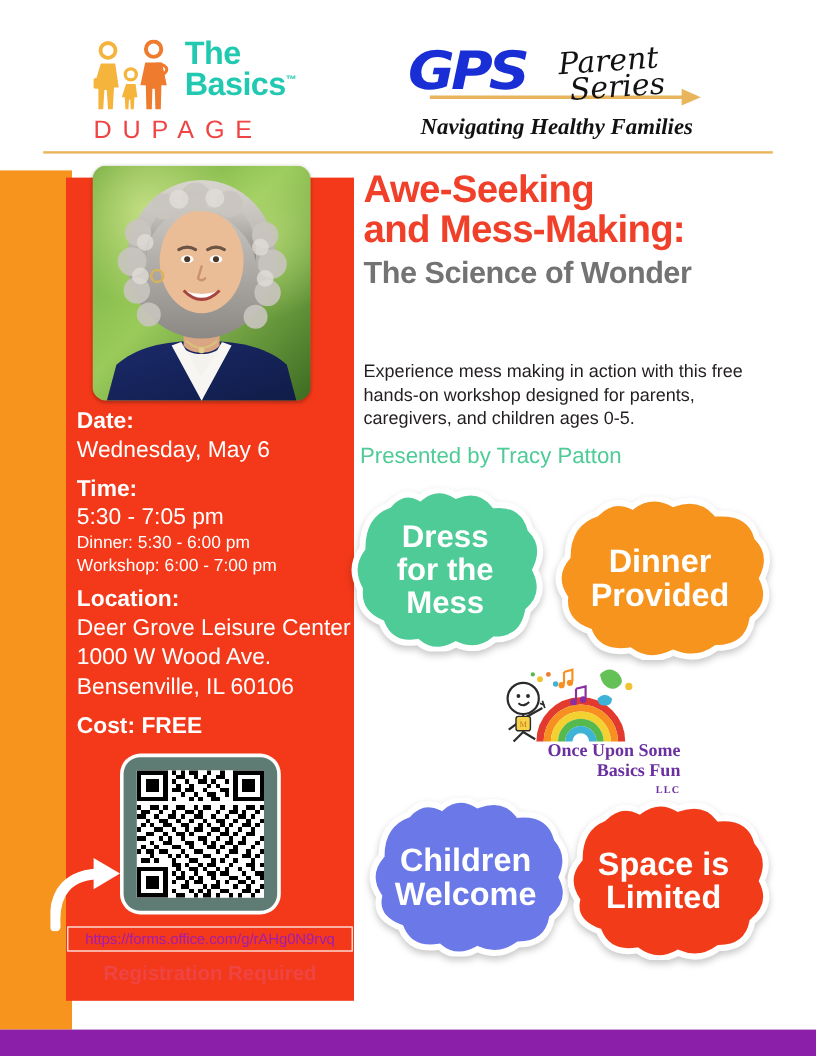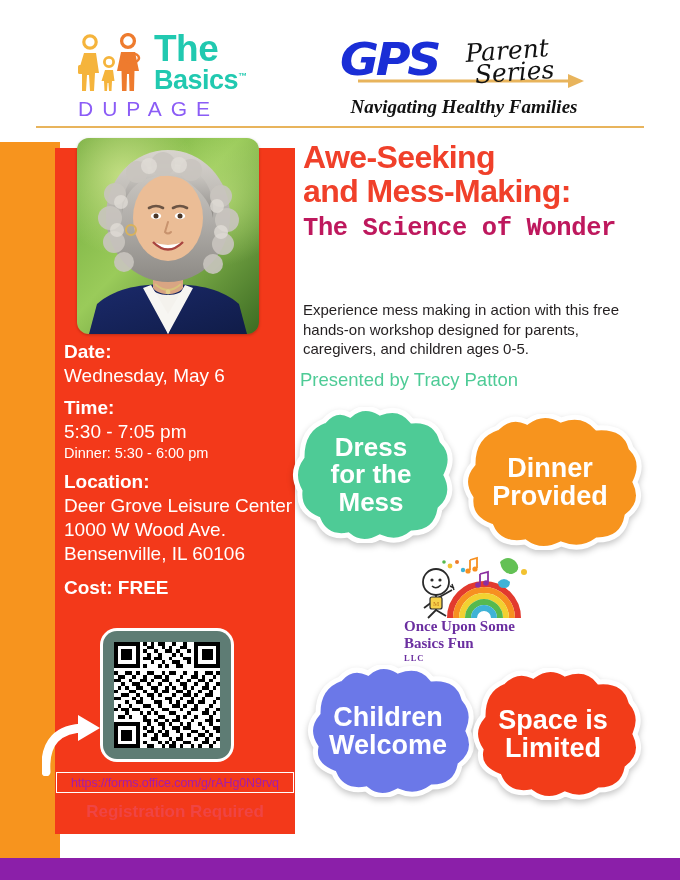--- a/index.html
+++ b/index.html
@@ -17,31 +17,31 @@
     overflow: hidden;
   }
 
   
   .header { position: absolute; top: 0; left: 0; width: 680px; height: 128px; }
 
   .basics-logo { position: absolute; left: 76px; top: 33px; width: 215px; height: 88px; }
   .basics-figs { position: absolute; left: 0; top: 0; width: 72px; height: 62px; }
   .basics-words { position: absolute; left: 78px; top: -2px; }
   .basics-the {
-    font-size: 37px; font-weight: bold; color: #21C9B0;
+    font-size: 27px; font-weight: bold; color: #21C9B0;
     line-height: 0.98; letter-spacing: -0.5px;
   }
   .basics-basics {
     font-size: 27px; font-weight: bold; color: #21C9B0;
     line-height: 1.0; letter-spacing: -0.5px; position: relative;
   }
   .basics-tm { font-size: 9px; vertical-align: super; }
   .basics-dupage {
     position: absolute; left: 2px; top: 64px;
-    font-size: 21px; color: #8b5cf6; letter-spacing: 9px;
+    font-size: 21px; color: #ef4444; letter-spacing: 9px;
     font-weight: 400;
   }
 
   .gps-logo { position: absolute; left: 340px; top: 34px; width: 248px; height: 84px; }
   .gps-word {
     position: absolute; left: 0; top: 0;
     font-size: 44px; font-weight: bold; font-style: italic;
     color: #1A2ED6; letter-spacing: -3px;
     font-family: "DejaVu Sans", sans-serif;
     transform: scaleX(1.08); transform-origin: left top;
@@ -116,22 +116,22 @@
     font-size: 17px; font-weight: bold;
   }
 
   
   .title-block { position: absolute; left: 303px; top: 141px; width: 360px; }
   .t1 {
     color: #F0402A; font-weight: bold; font-size: 32px;
     line-height: 1.06; letter-spacing: -0.6px;
   }
   .t2 {
-    color: #be185d; font-weight: bold; font-size: 25.5px;
-    line-height: 1.07; letter-spacing: -0.4px; margin-top: 6px; font-family: Liberation Mono, monospace;
+    color: #737373; font-weight: bold; font-size: 25.5px;
+    line-height: 1.07; letter-spacing: -0.4px; margin-top: 6px;
   }
   .body-copy {
     position: absolute; left: 303px; top: 300px; width: 352px;
     font-size: 15px; line-height: 1.3; color: #231f20;
   }
   .presenter {
     position: absolute; left: 300px; top: 369px;
     font-size: 18.5px; font-weight: normal; color: #4ECB96;
   }
 
@@ -151,22 +151,22 @@
 
   .blob-dress  { left: 288px; top: 407px; width: 166px; height: 136px; font-size: 26px; }
   .blob-dinner { left: 455px; top: 414px; width: 190px; height: 136px; font-size: 27px; }
   .blob-child  { left: 300px; top: 665px; width: 176px; height: 132px; font-size: 27px; }
   .blob-space  { left: 463px; top: 668px; width: 180px; height: 132px; font-size: 27px; }
 
   
   .messy { position: absolute; left: 404px; top: 556px; width: 150px; height: 108px; }
   .messy-art { position: absolute; left: 0; top: 0; width: 150px; height: 66px; }
   .messy-txt {
-    position: absolute; left: 0; top: 62px; width: 150px;
-    text-align: left; color: #6B2FA0;
+    position: absolute; left: 13px; top: 62px; width: 150px;
+    text-align: right; color: #6B2FA0;
     font-family: "Liberation Serif", serif; font-weight: bold;
   }
   .messy-l1 { font-size: 15px; line-height: 1.12; }
   .messy-l2 { font-size: 15px; line-height: 1.12; }
   .messy-l3 { font-size: 8.5px; letter-spacing: 1px; line-height: 1.5; }
 
   
   .purple-bar {
     position: absolute; left: 0; top: 858px;
     width: 680px; height: 22px; background: #8B1FA9;
@@ -303,20 +303,21 @@
     </svg>
   </div>
 
   <div class="details">
     <div class="d-label">Date:</div>
     <div class="d-big">Wednesday, May 6</div>
     <div class="d-gap"></div>
     <div class="d-label">Time:</div>
     <div class="d-big">5:30 - 7:05 pm</div>
     <div class="d-small">Dinner: 5:30 - 6:00 pm</div>
+    <div class="d-small">Workshop: 6:00 - 7:00 pm</div>
     <div class="d-gap"></div>
     <div class="d-label">Location:</div>
     <div class="d-big">Deer Grove Leisure Center</div>
     <div class="d-big">1000 W Wood Ave.</div>
     <div class="d-big">Bensenville, IL 60106</div>
     <div class="d-cost">Cost: FREE</div>
   </div>
 
   <svg class="qr-arrow" viewBox="0 0 62 86">
     <path d="M4 82 C2 52 16 38 44 38" stroke="#ffffff" stroke-width="9" fill="none" stroke-linecap="round"></path>

